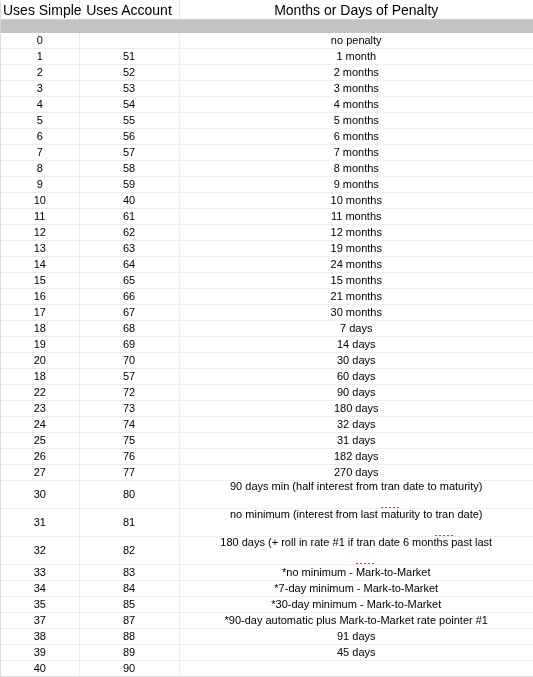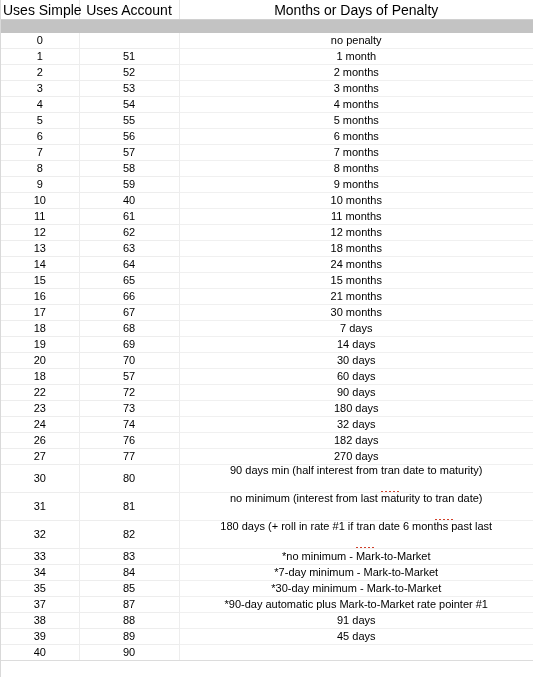--- a/index.html
+++ b/index.html
@@ -181,21 +181,21 @@
           <td class="cell-penalty">11 months</td>
         </tr>
         <tr class="d-row">
           <td class="cell-simple">12</td>
           <td class="cell-account">62</td>
           <td class="cell-penalty">12 months</td>
         </tr>
         <tr class="d-row">
           <td class="cell-simple">13</td>
           <td class="cell-account">63</td>
-          <td class="cell-penalty">18 months</td>
+          <td class="cell-penalty">19 months</td>
         </tr>
         <tr class="d-row">
           <td class="cell-simple">14</td>
           <td class="cell-account">64</td>
           <td class="cell-penalty">24 months</td>
         </tr>
         <tr class="d-row">
           <td class="cell-simple">15</td>
           <td class="cell-account">65</td>
           <td class="cell-penalty">15 months</td>
@@ -237,20 +237,25 @@
         </tr>
         <tr class="d-row">
           <td class="cell-simple">23</td>
           <td class="cell-account">73</td>
           <td class="cell-penalty">180 days</td>
         </tr>
         <tr class="d-row">
           <td class="cell-simple">24</td>
           <td class="cell-account">74</td>
           <td class="cell-penalty">32 days</td>
+        </tr>
+        <tr class="d-row">
+          <td class="cell-simple">25</td>
+          <td class="cell-account">75</td>
+          <td class="cell-penalty">31 days</td>
         </tr>
         <tr class="d-row">
           <td class="cell-simple">26</td>
           <td class="cell-account">76</td>
           <td class="cell-penalty">182 days</td>
         </tr>
         <tr class="d-row">
           <td class="cell-simple">27</td>
           <td class="cell-account">77</td>
           <td class="cell-penalty">270 days</td>

